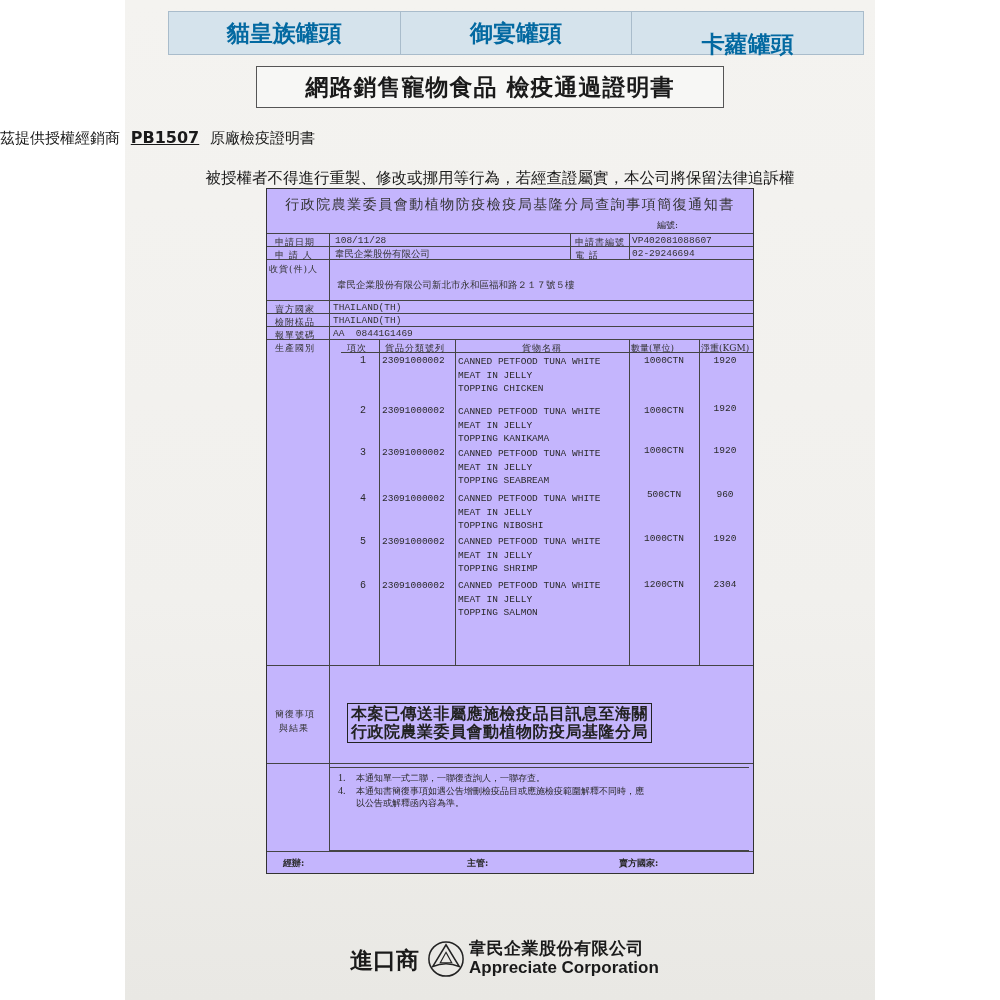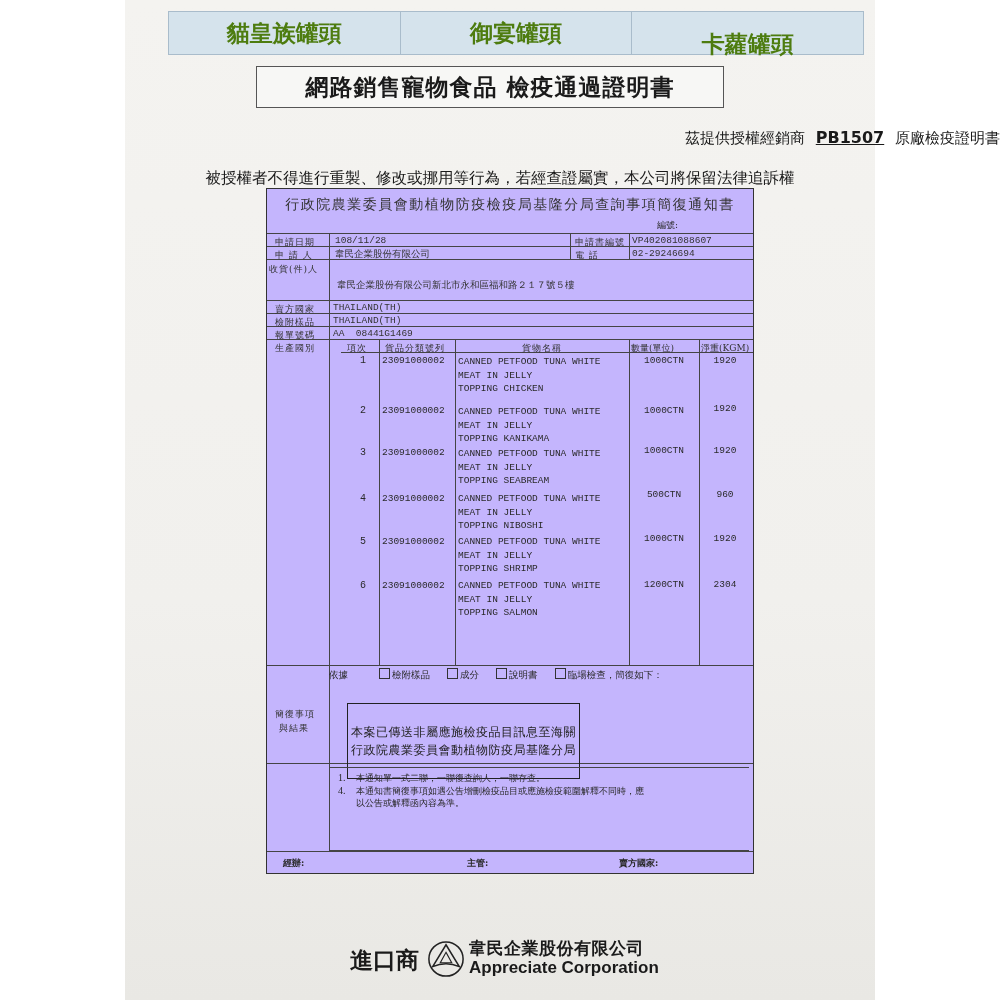--- a/index.html
+++ b/index.html
@@ -12,32 +12,32 @@
     position:absolute; left:125px; top:0; width:750px; height:1000px;
     background:linear-gradient(180deg,#f4f3f0 0%,#f1f0ed 60%,#e9e8e4 100%);
   }
   .brand-bar {
     position:absolute; left:168px; top:11px; width:694px; height:42px;
     background:#d5e3ec; border:1px solid #a9bccb;
     display:flex;
   }
   .brand-cell {
     flex:1; display:flex; align-items:center; justify-content:center;
-    font-size:23px; font-weight:bold; color:#4d7c0f;
+    font-size:23px; font-weight:bold; color:#0369a1;
     border-right:1px solid #a9bccb;
   }
   .brand-cell:last-child { border-right:none;margin-top:22px; }
   .cert-title {
     position:absolute; left:256px; top:66px; width:466px; height:40px;
     border:1px solid #555; background:#f7f7f5;
     display:flex; align-items:center; justify-content:center;
     font-size:23px; font-weight:bold; letter-spacing:1px;
   }
   .dealer-line {
-    position:absolute; left:0; width:1000px; top:128px; text-align:right;
+    position:absolute; left:0; width:1000px; top:128px; text-align:left;
     font-size:15px;
   }
   .dealer-code { font-weight:bold; text-decoration:underline; padding:0 6px; font-size:16px; }
   .warn-line {
     position:absolute; left:0; width:1000px; top:168px; text-align:center;
     font-size:15.5px;
   }
 
   .form {
     position:absolute; left:266px; top:188px; width:486px; height:684px;
@@ -57,22 +57,22 @@
   .item-row { position:absolute; left:0; width:100%; }
   .item-no { position:absolute; left:86px; width:20px; text-align:center; font-family:"Liberation Mono", monospace; font-size:10px; }
   .item-code { position:absolute; left:115px; font-family:"Liberation Mono", monospace; font-size:9.5px; }
   .item-name { position:absolute; left:191px; font-family:"Liberation Mono", monospace; font-size:9.5px; line-height:13.5px; white-space:pre; }
   .item-qty { position:absolute; left:362px; width:70px; text-align:center; font-family:"Liberation Mono", monospace; font-size:9.5px; }
   .item-wt { position:absolute; left:432px; width:52px; text-align:center; font-family:"Liberation Mono", monospace; font-size:9.5px; }
   .basis { position:absolute; left:62px; top:479px; font-size:9.5px; white-space:nowrap; }
   .basis span { margin-right:14px; }
   .chk { display:inline-block; width:9px; height:9px; border:1px solid #333; vertical-align:-1px; margin-right:2px; }
   .stamp {
-    position:absolute; left:80px; top:514px; border:1.5px solid #222; padding:19px 3px;
-    font-size:12px; line-height:18px; font-weight:normal; color:#222; letter-spacing:0.5px;
+    position:absolute; left:80px; top:514px; border:1.5px solid #222; padding:1px 3px;
+    font-size:16px; line-height:18px; font-weight:bold; color:#222; letter-spacing:0.5px;
   }
   .notes {
     position:absolute; left:62px; top:578px; width:420px; height:84px;
     border:1px solid #444; border-right:none; font-size:9px; line-height:12.5px;
     padding:4px 8px; box-sizing:border-box;
   }
   .notes .n { display:inline-block; width:18px; font-family:"Liberation Serif", serif; font-size:10px; }
   .sigs { position:absolute; top:668px; font-size:9px; font-weight:bold; }
 
   .importer {
@@ -204,27 +204,20 @@
   <div class="item-row" style="top:388px">
     <div class="item-no" style="top:3px">6</div>
     <div class="item-code" style="top:3px">23091000002</div>
     <div class="item-name" style="top:2px">CANNED PETFOOD TUNA WHITE
 MEAT IN JELLY
 TOPPING SALMON</div>
     <div class="item-qty" style="top:2px">1200CTN</div>
     <div class="item-wt" style="top:2px">2304</div>
   </div>
 
-  <div class="basis">
-    <span style="margin-right:28px">依據</span>
-    <span><i class="chk"></i><b style="font-weight:normal">檢附樣品</b></span>
-    <span><i class="chk"></i><b style="font-weight:normal">成分</b></span>
-    <span><i class="chk"></i><b style="font-weight:normal">說明書</b></span>
-    <span><i class="chk"></i><b style="font-weight:normal">臨場檢查，簡復如下：</b></span>
-  </div>
   <div class="lbl" style="left:8px;top:519px">簡復事項</div>
   <div class="lbl" style="left:12px;top:533px">與結果</div>
   <div class="stamp">
     <div>本案已傳送非屬應施檢疫品目訊息至海關</div>
     <div>行政院農業委員會動植物防疫局基隆分局</div>
   </div>
 
   <div class="notes">
     <div><span class="n">1.</span><span>本通知單一式二聯，一聯復查詢人，一聯存查。</span></div>
     <div><span class="n">4.</span><span>本通知書簡復事項如遇公告增刪檢疫品目或應施檢疫範圍解釋不同時，應</span></div>

